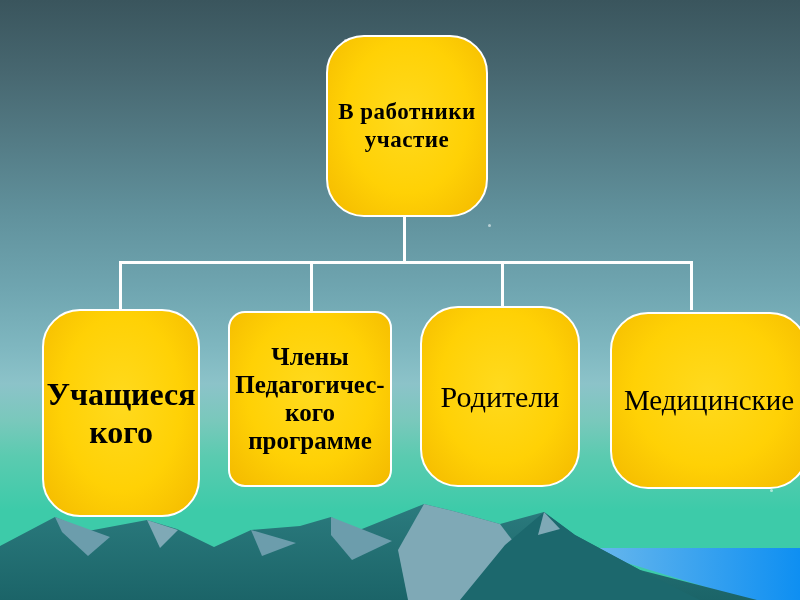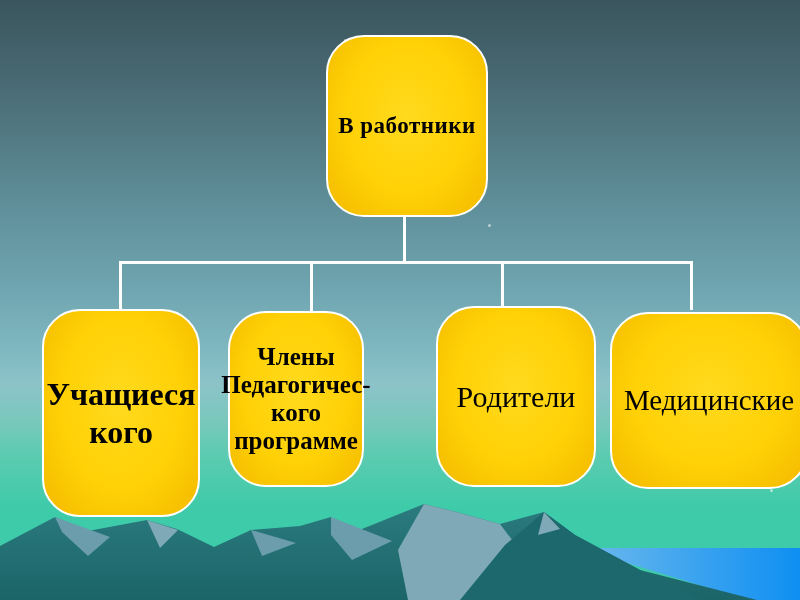--- a/index.html
+++ b/index.html
@@ -38,23 +38,23 @@
       #FFDA1E 0%, var(--node-fill,#FFD105) 55%, #F3B900 100%);
     display:flex;flex-direction:column;align-items:center;justify-content:center;
     text-align:center;
     color:var(--text-color,#000000);
   }
   .node span{white-space:nowrap;display:block;}
   .node-root{left:326px;top:35px;width:162px;height:182px;
     font-weight:bold;font-size:23px;line-height:28px;letter-spacing:0.5px;}
   .node-c1{left:42px;top:309px;width:158px;height:208px;
     font-weight:bold;font-size:32px;line-height:38px;}
-  .node-c2{left:228px;top:311px;width:136px;height:176px;
-    font-weight:bold;font-size:25px;line-height:28px;}
-  .node-c3{left:436px;top:306px;width:160px;height:181px;
+  .node-c2{left:228px;top:311px;width:164px;height:176px;
+    font-weight:bold;font-size:25px;line-height:28px;border-radius:17px;}
+  .node-c3{left:420px;top:306px;width:160px;height:181px;
     font-weight:normal;font-size:30px;line-height:32px;}
   .node-c4{left:610px;top:312px;width:198px;height:177px;
     font-weight:normal;font-size:29px;line-height:29px;}
   .speck{position:absolute;width:3px;height:3px;background:#fff;opacity:.55;border-radius:50%;}
   .speck-a{left:344px;top:39px;}
   .speck-b{left:488px;top:224px;}
   .speck-c{left:770px;top:489px;}
 </style>
 </head>
 <body>
@@ -85,20 +85,21 @@
 
   <div class="connector conn-root-v"></div>
   <div class="connector conn-h"></div>
   <div class="connector conn-v1"></div>
   <div class="connector conn-v2"></div>
   <div class="connector conn-v3"></div>
   <div class="connector conn-v4"></div>
 
   <div class="node node-root">
     <span>В работники</span>
+    <span>участие</span>
   </div>
 
   <div class="node node-c1">
     <span>Учащиеся</span>
     <span>кого</span>
   </div>
 
   <div class="node node-c2">
     <span>Члены</span>
     <span>Педагогичес-</span>

